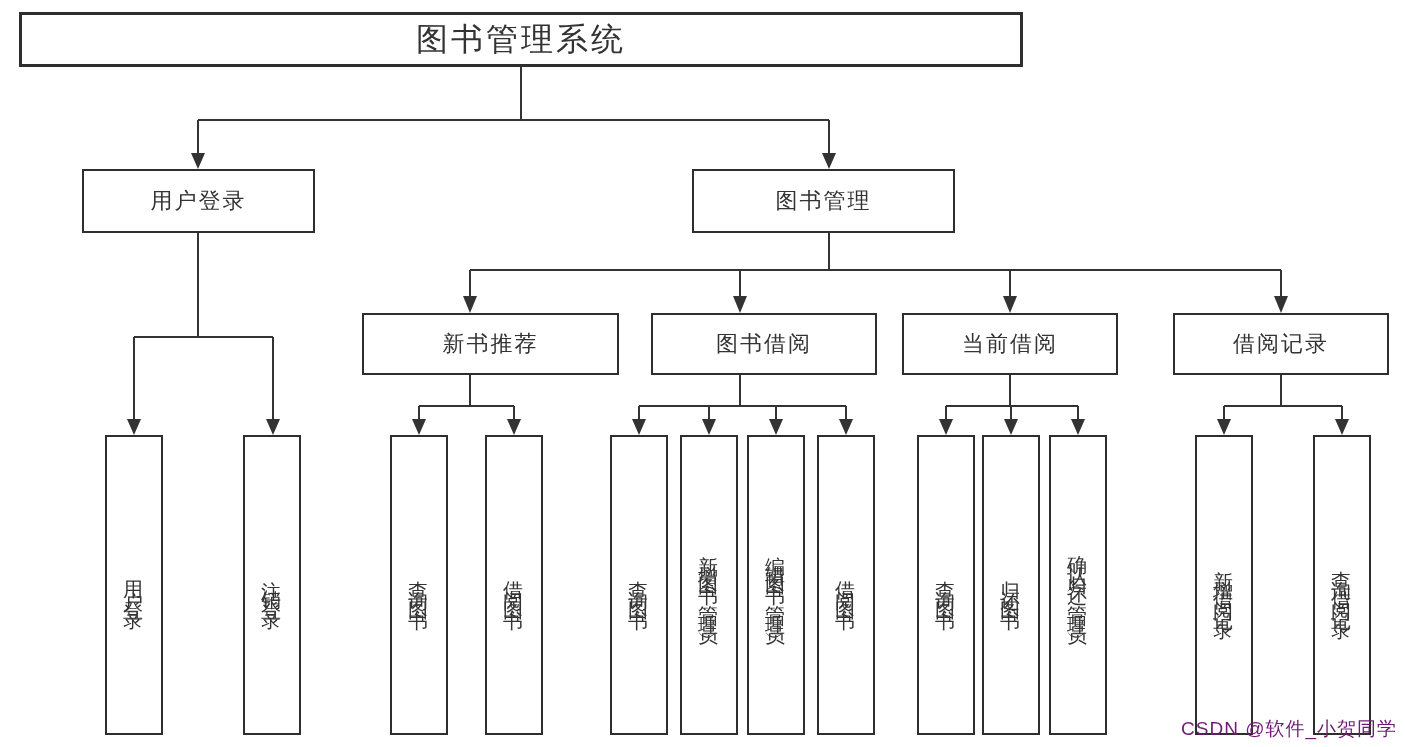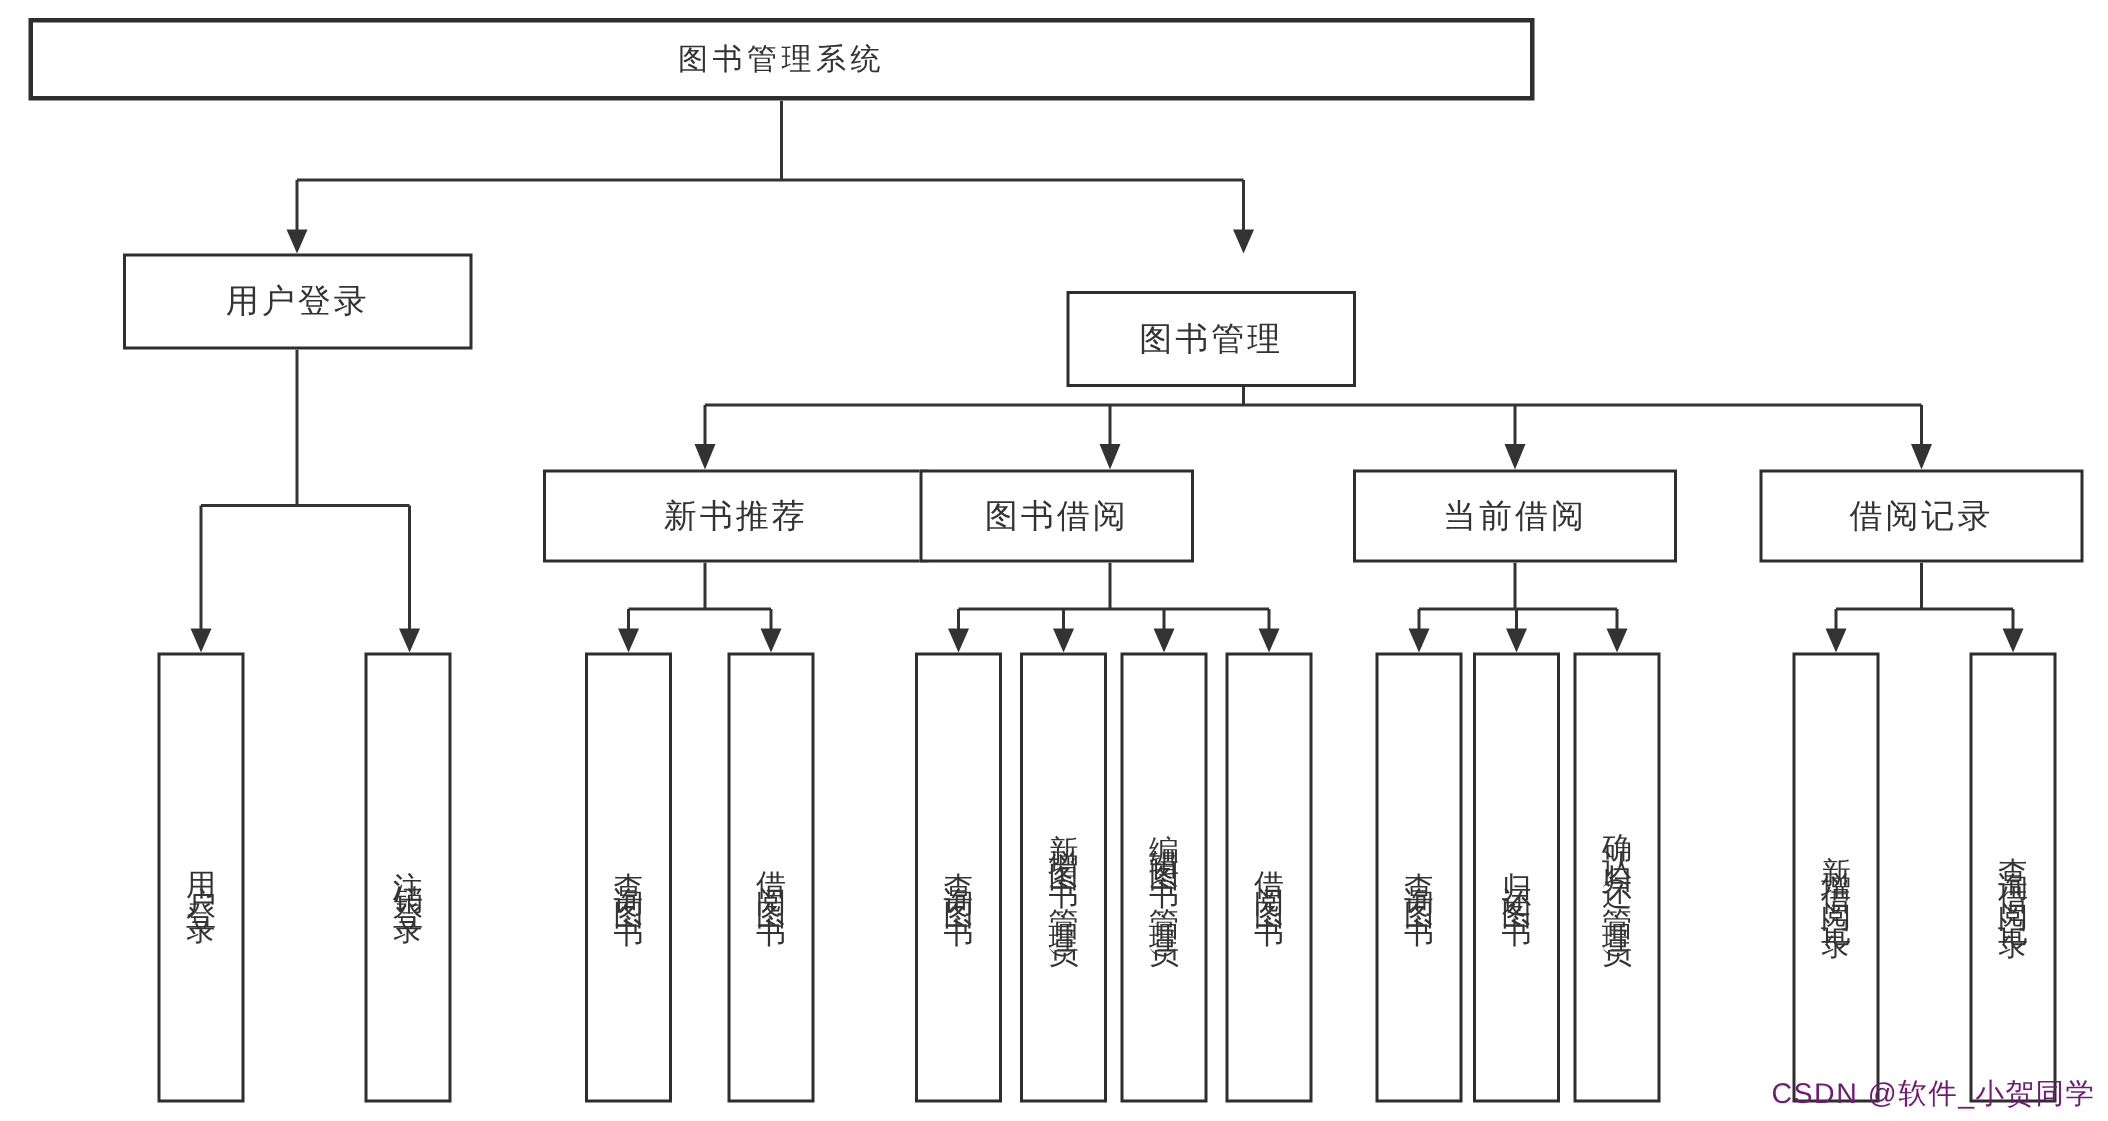--- a/index.html
+++ b/index.html
@@ -25,21 +25,21 @@
     background: #ffffff;
     border: 2px solid #2e2e2e;
     display: flex;
     align-items: center;
     justify-content: center;
     white-space: nowrap;
   }
   .node.root {
     left: 19px; top: 12px; width: 1004px; height: 55px;
     border-width: 3px;
-    font-size: 20px;
+    font-size: 32px;
     letter-spacing: 3px;
   }
   .node.branch {
     font-size: 22px;
     letter-spacing: 2px;
   }
   .node.l2 { top: 169px; height: 64px; }
   .node.l3 { top: 313px; height: 62px; }
   .node.leaf {
     top: 435px;
@@ -97,24 +97,24 @@
     <polygon points="1071,419 1085,419 1078,435"></polygon>
 
     <path d="M1281 375 V406 M1224 406 H1342 M1224 406 V422 M1342 406 V422"></path>
     <polygon points="1217,419 1231,419 1224,435"></polygon>
     <polygon points="1335,419 1349,419 1342,435"></polygon>
   </svg>
 
   <div class="node root">图书管理系统</div>
 
   <div class="node branch l2" style="left:82px; width:233px;">用户登录</div>
-  <div class="node branch l2" style="left:711px; width:193px;margin-top:25px;">图书管理</div>
+  <div class="node branch l2" style="left:692px; width:263px;">图书管理</div>
 
   <div class="node branch l3" style="left:362px; width:257px;">新书推荐</div>
-  <div class="node branch l3" style="left:613px; width:183px;">图书借阅</div>
+  <div class="node branch l3" style="left:651px; width:226px;">图书借阅</div>
   <div class="node branch l3" style="left:1173px; width:216px;">借阅记录</div>
   <div class="node branch l3" style="left:902px; width:216px;">当前借阅</div>
 
   <div class="node leaf" style="left:105px;">用户登录</div>
   <div class="node leaf" style="left:243px;">注销登录</div>
 
   <div class="node leaf" style="left:390px;">查询图书</div>
   <div class="node leaf" style="left:485px;">借阅图书</div>
 
   <div class="node leaf" style="left:610px;">查询图书</div>

